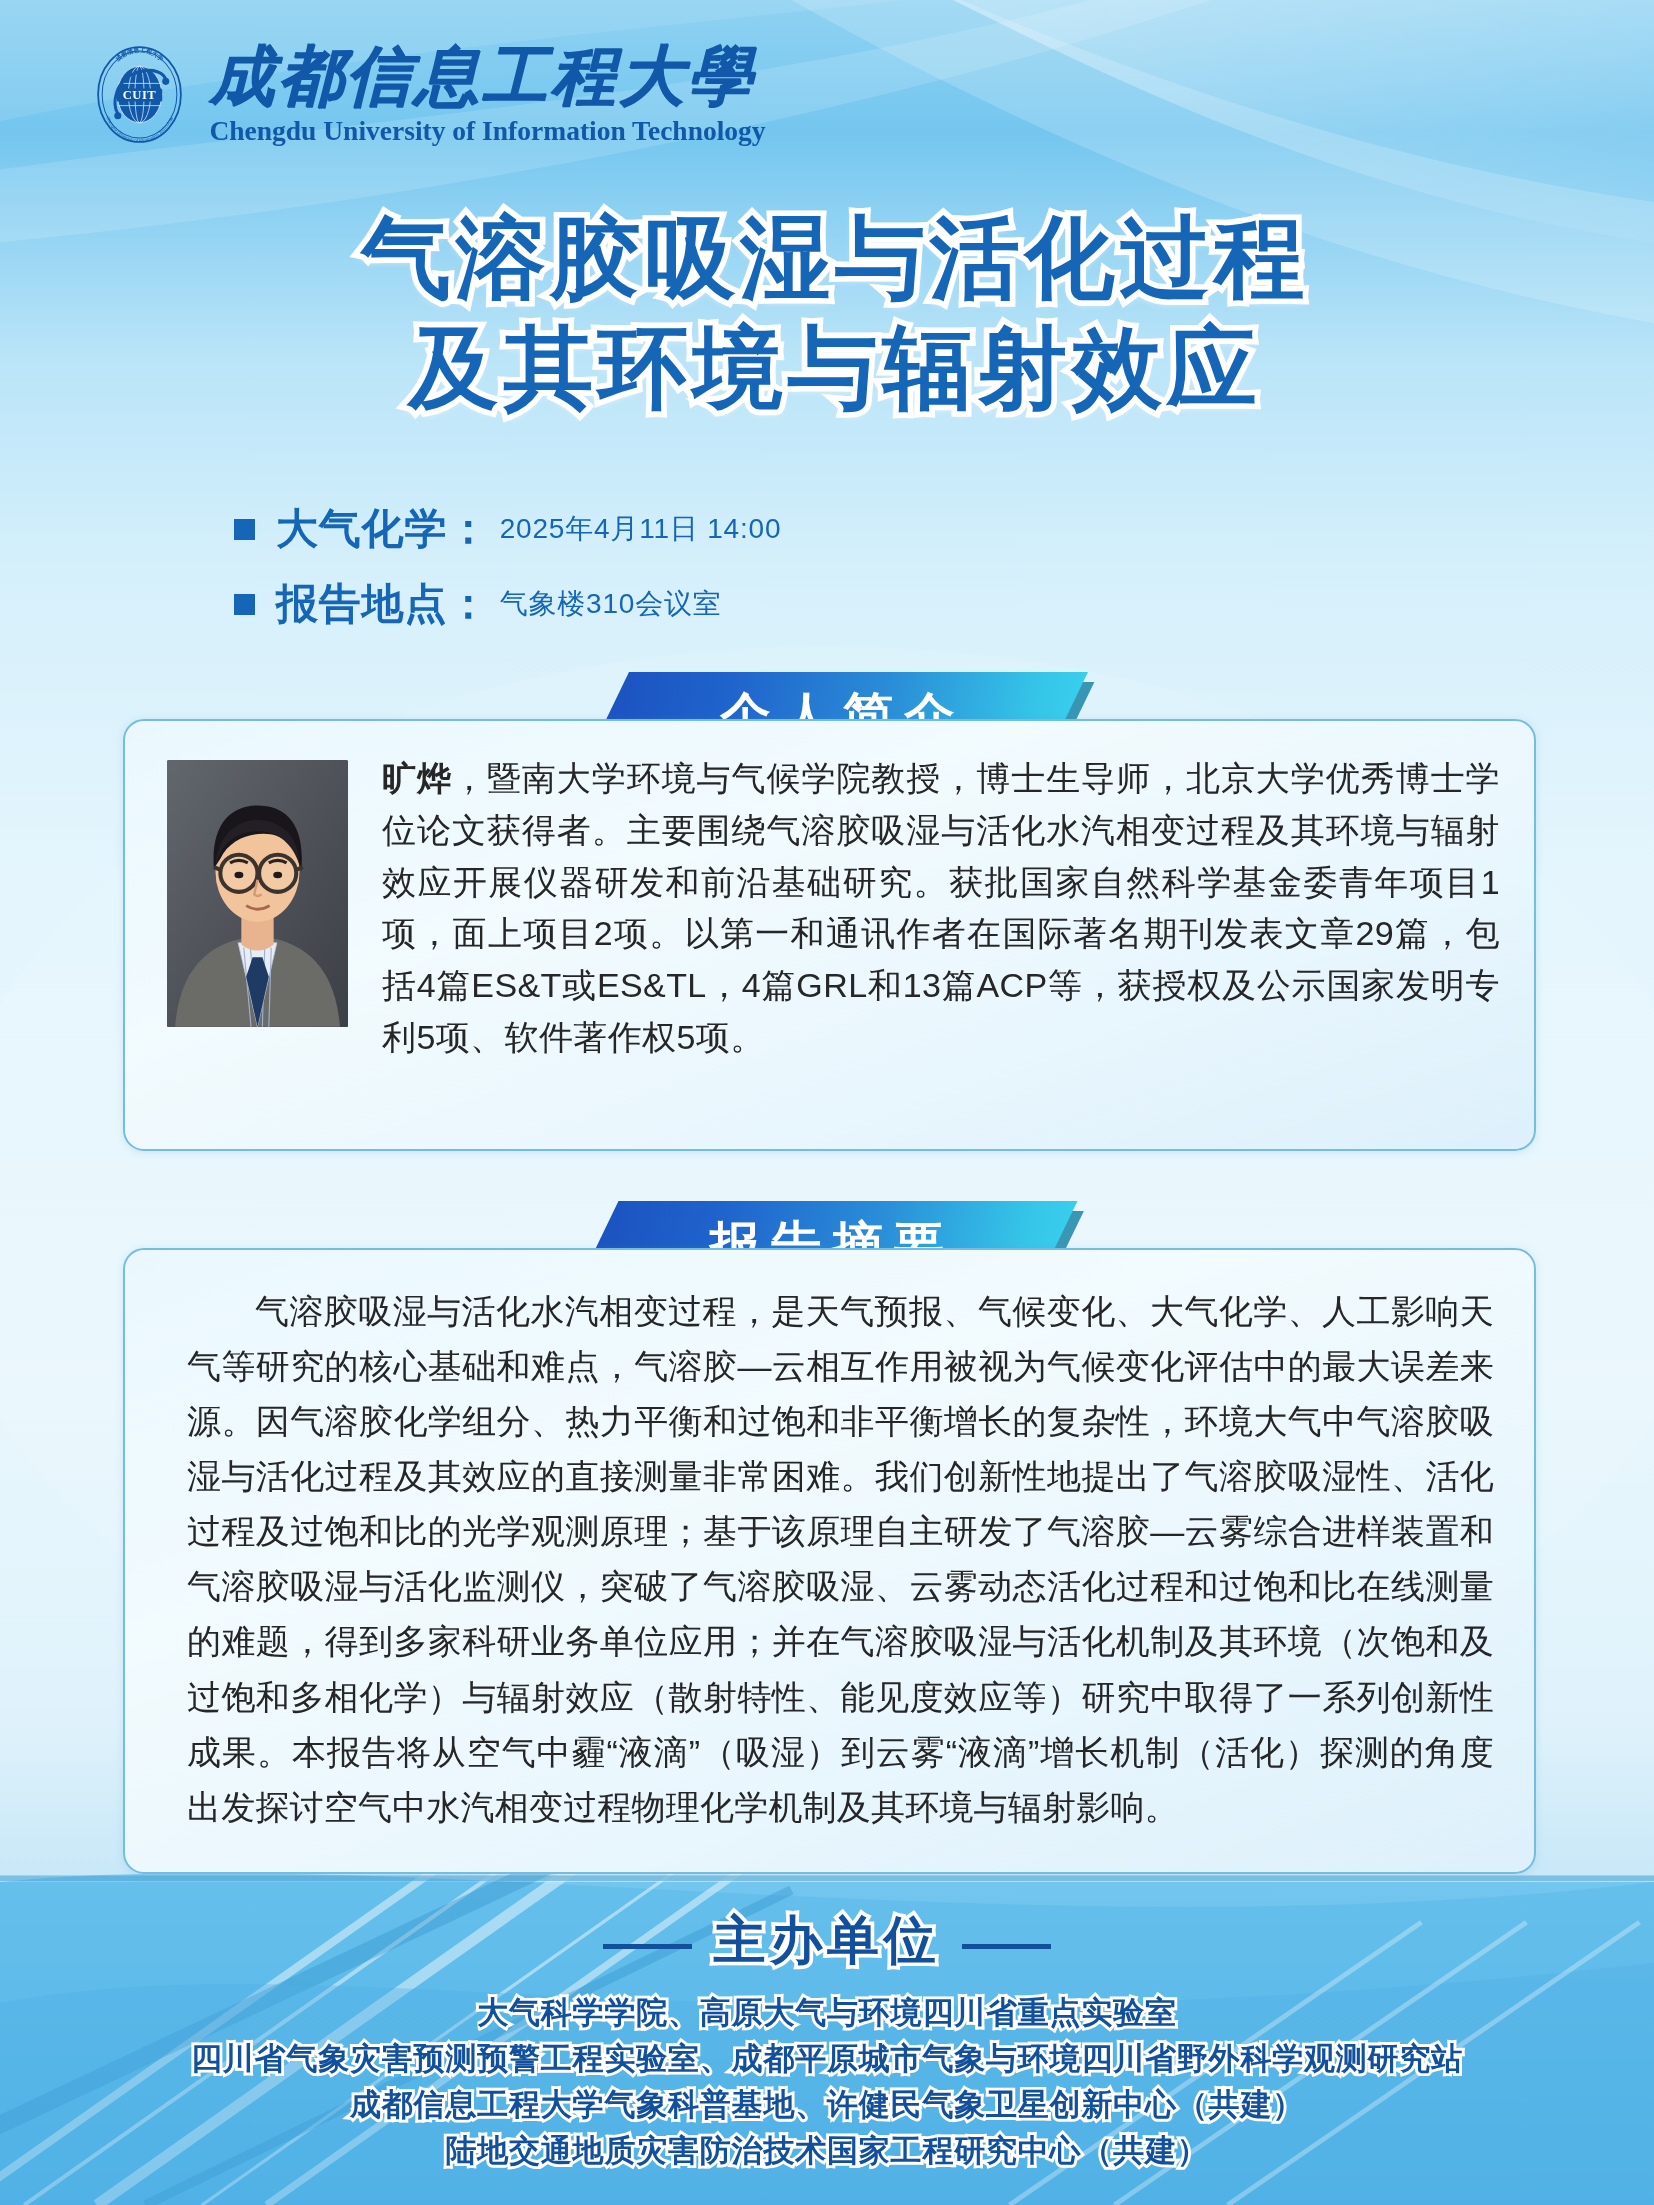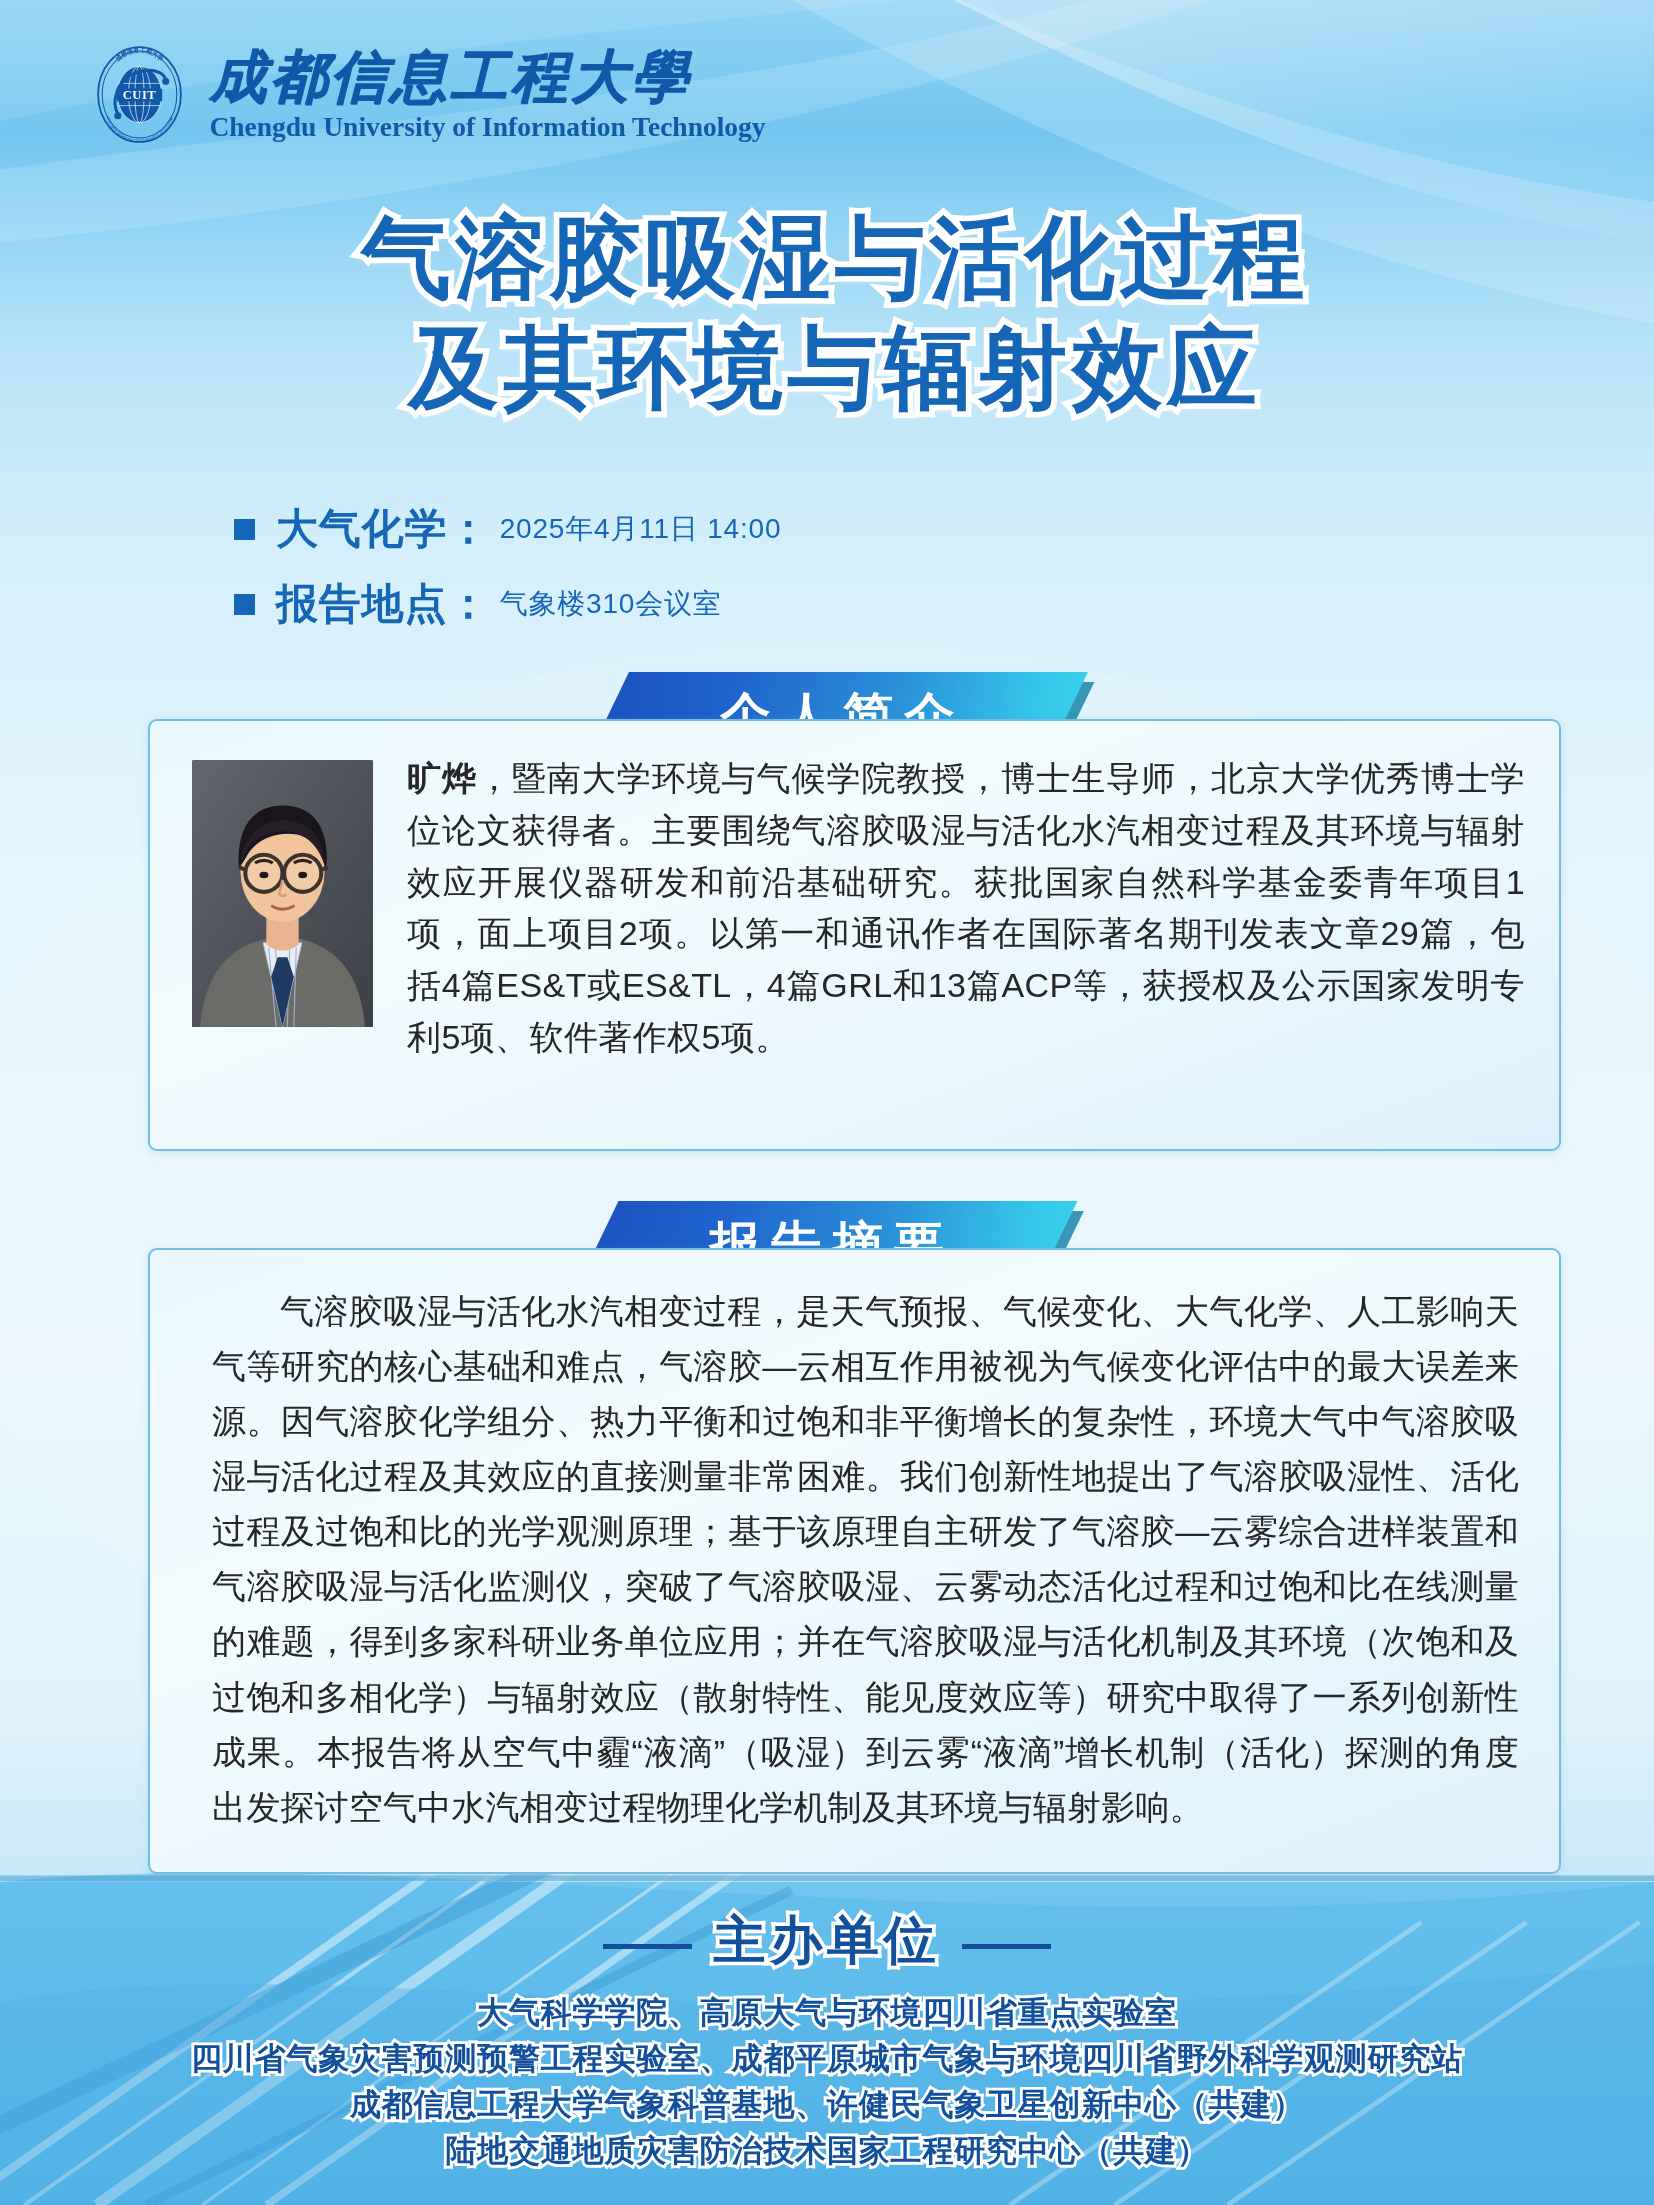--- a/index.html
+++ b/index.html
@@ -22,21 +22,21 @@
   
   .header{
     position:absolute;left:89px;top:44px;
     display:flex;align-items:center;gap:19.4px;
   }
   .logo-mark{width:101px;height:101px;flex:0 0 auto;}
   .logo-text{display:flex;flex-direction:column;line-height:1;}
   .logo-cn{
     font-family:"Liberation Serif","DejaVu Serif",serif;
     font-style:italic;font-weight:bold;
-    font-size:57px;color:#1258a8;letter-spacing:3.2px;
+    font-size:65px;color:#1258a8;letter-spacing:3.2px;
     text-shadow:0.8px 0.8px 0 #1258a8;
     white-space:nowrap;
   }
   .logo-en{
     font-family:"Liberation Serif","DejaVu Serif",serif;
     font-weight:bold;font-size:27.5px;color:#1258a8;
     letter-spacing:0px;margin-top:8px;white-space:nowrap;
   }
 
   
@@ -89,24 +89,23 @@
     color:#fff;font-size:50px;font-weight:bold;letter-spacing:11.3px;
     text-indent:11.3px;line-height:1;
   }
   .ribbon-rule{
     position:absolute;top:44px;height:4px;background:#49b3d8;width:100%;left:0;z-index:-1;
   }
 
   
   .card{
     position:absolute;
-    border:2.4px solid #74bde2;border-radius:9px;
+    border:2.4px solid #74bde2;border-radius:21px;
     background:linear-gradient(160deg,#eaf8fe 0%,#f2fbfe 35%,#e8f6fd 70%,#ddf0fb 100%);
     box-shadow:0 1.6px 8px rgba(80,160,200,.18);
-    margin-left:25px;
   }
 
   
   #bio-card{left:123px;top:719px;width:1409px;height:428px;}
   .bio-inner{display:flex;padding:29px 34px 0 42px;height:100%;box-sizing:border-box;}
   .portrait{
     width:181px;height:267px;flex:0 0 auto;margin-right:34px;margin-top:9.7px;
     border-radius:1.6px;overflow:hidden;position:relative;
     background:linear-gradient(135deg,#5d6066 0%,#4a4d53 45%,#3e4147 100%);
   }

